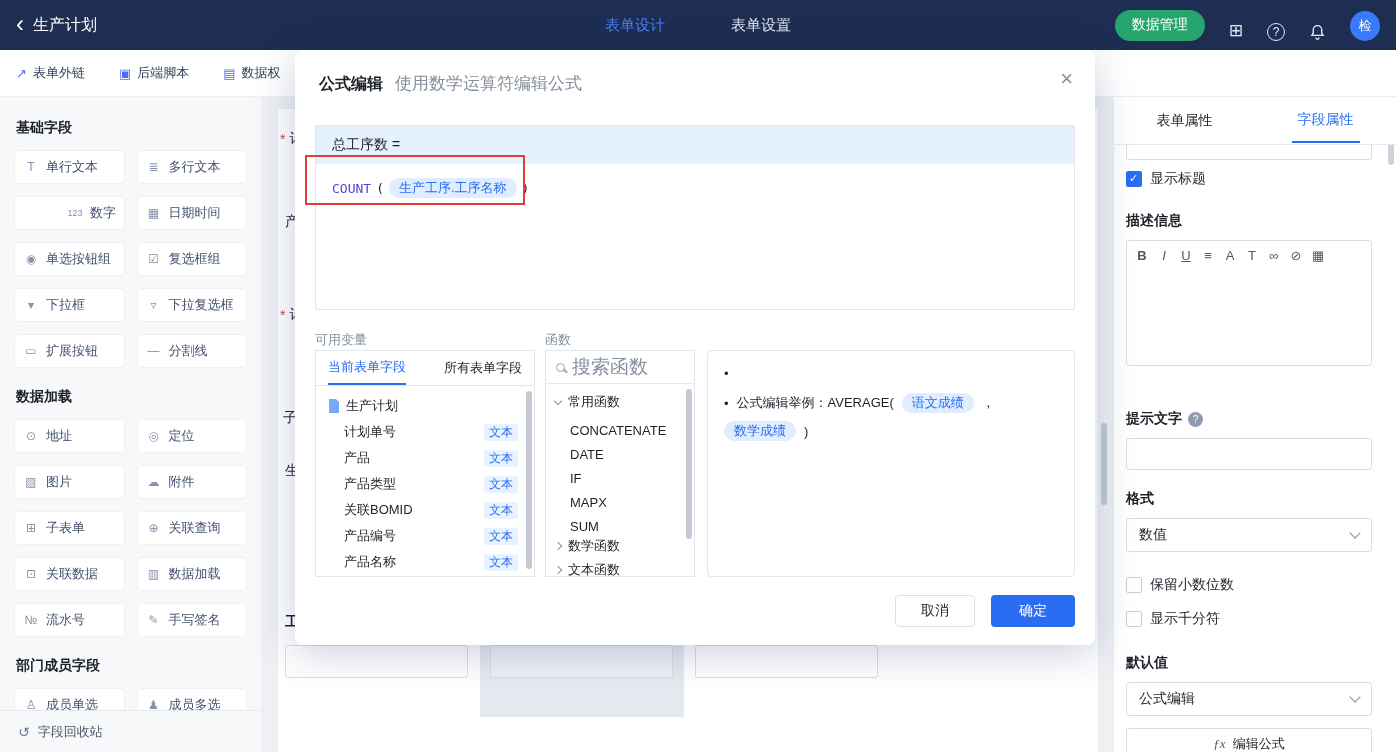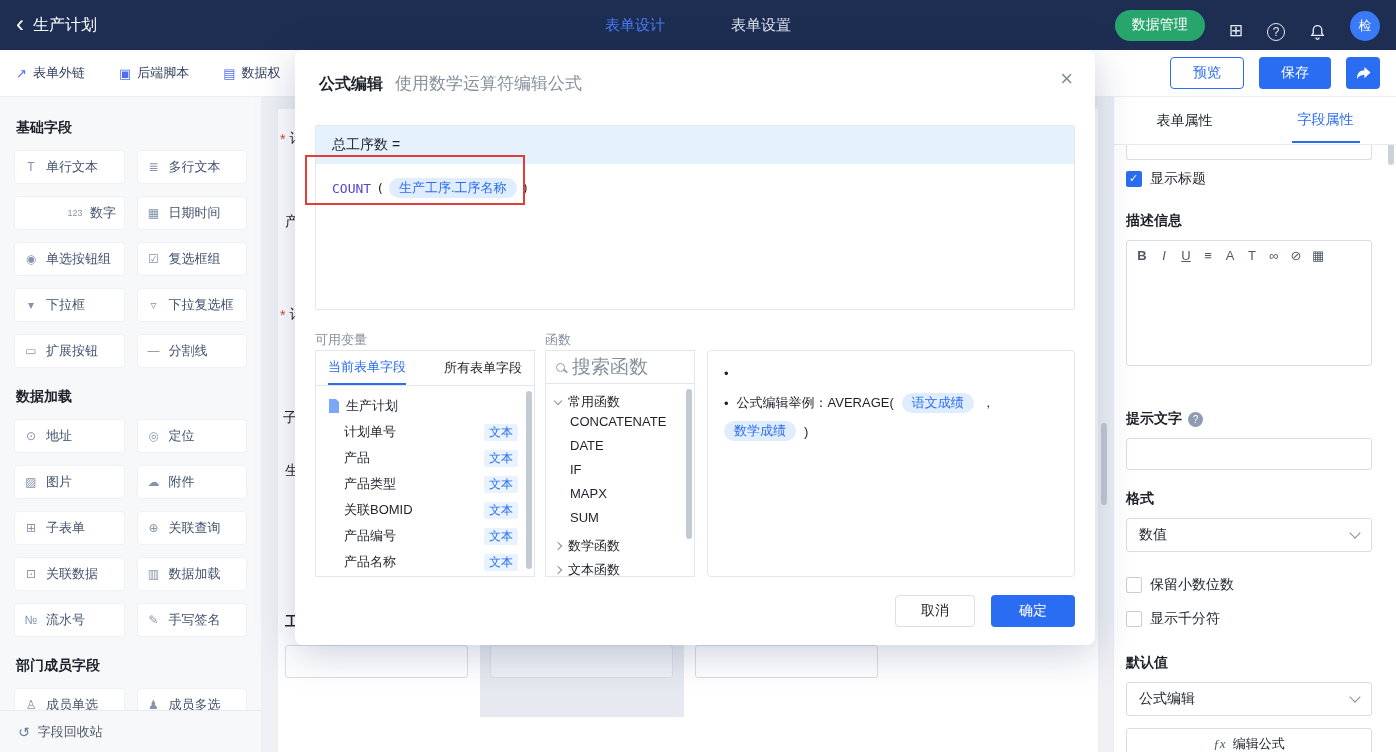--- a/index.html
+++ b/index.html
@@ -137,21 +137,21 @@
   .fns-panel { position:absolute; left:250px; top:300px; width:150px; height:227px;
                border:1px solid #e5e6eb; background:#fff; overflow:hidden; }
   .search-row { height:33px; border-bottom:1px solid #e5e6eb; display:flex; align-items:center; gap:7px; padding:0 10px; }
   .mag { width:9px; height:9px; border:1.5px solid #98a2b3; border-radius:50%; position:relative; flex:none; }
   .mag::after { content:""; position:absolute; width:5px; height:1.5px; background:#98a2b3;
                 transform:rotate(45deg); right:-4px; bottom:-1px; }
   .search-input { border:none; outline:none; font-size:19px; width:100px; color:#737373; }
   .search-input::placeholder { color:#86909c; }
   .fn-tree { padding:6px 0; position:relative; }
   .fn-group { height:24px; display:flex; align-items:center; gap:7px; padding-left:9px; font-size:13px; cursor:pointer; }
-  .fn-item { height:24px; display:flex; align-items:flex-start; padding-left:24px; font-size:13px; color:#1d2129; cursor:pointer; }
+  .fn-item { height:24px; display:flex; align-items:flex-end; padding-left:24px; font-size:13px; color:#1d2129; cursor:pointer; }
   .caret { width:6px; height:6px; border-right:1.4px solid #86909c; border-bottom:1.4px solid #86909c; flex:none; }
   .caret.down { transform:rotate(45deg); margin-top:-3px; }
   .caret.right { transform:rotate(-45deg); }
   .fscroll { position:absolute; right:2px; top:38px; width:6px; height:150px; background:#c4cad4; border-radius:3px; }
   .help-panel { position:absolute; left:412px; top:300px; width:368px; height:227px;
                 border:1px solid #e5e6eb; border-radius:4px; padding:15px 16px; }
   .tip { font-size:13px; color:#1d2129; display:flex; align-items:center; gap:8px; margin-bottom:12px; flex-wrap:wrap; }
   .tip .bullet { color:#1d2129; }
   .modal-footer { position:absolute; right:20px; bottom:18px; display:flex; gap:16px; }
   .btn-cancel { width:80px; height:32px; background:#fff; border:1px solid #dcdfe6; border-radius:4px;
@@ -192,29 +192,20 @@
     </span>
     <span class="tool-link">
       <span class="tglyph">▣</span>
       <span>后端脚本</span>
     </span>
     <span class="tool-link">
       <span class="tglyph">▤</span>
       <span>数据权</span>
     </span>
   </div>
-  <div class="toolbar-right">
-    <button class="btn-outline">预览</button>
-    <button class="btn-primary">保存</button>
-    <button class="btn-icon">
-      <svg width="15" height="14" viewBox="0 0 16 14">
-          <path d="M9 0.5l6.5 6L9 12.5V9C4.5 9 2.3 11 1 13.5 1 7 4 4 9 4z" fill="#fff"></path>
-        </svg>
-    </button>
-  </div>
 </div>
 
 <div class="sidebar">
   <div class="section-title">基础字段</div>
   <div class="field-grid">
     <div class="field-btn">
         <span class="fglyph">T</span>
         <span>单行文本</span>
       </div>
     <div class="field-btn">

